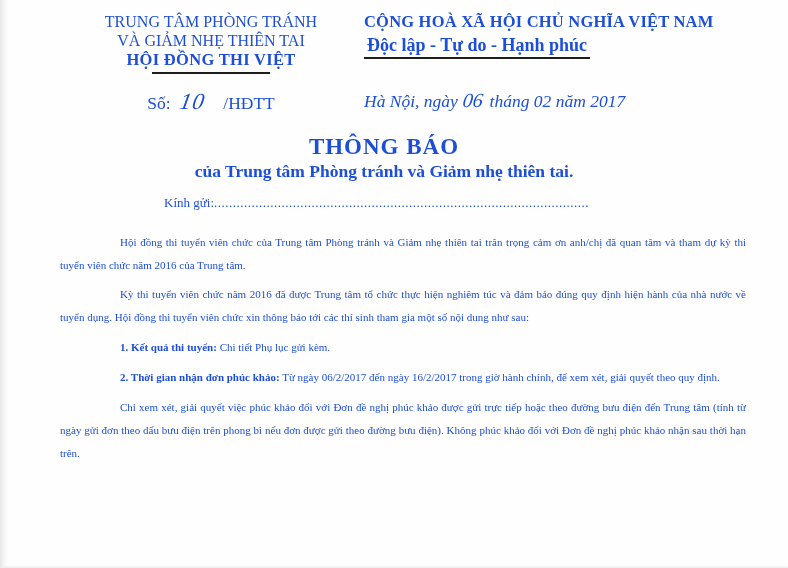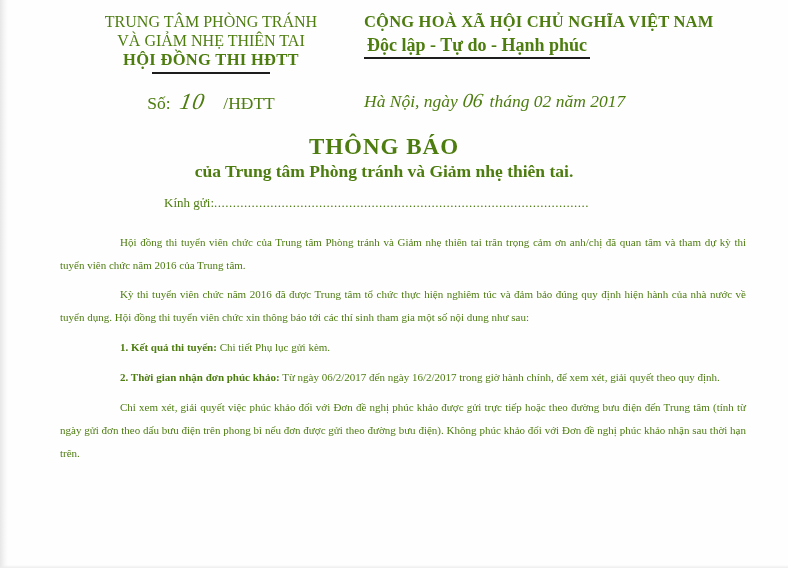--- a/index.html
+++ b/index.html
@@ -3,21 +3,21 @@
 <meta charset="utf-8">
 <style>
   html, body { margin: 0; padding: 0; }
   .page {
     position: relative;
     width: 788px;
     height: 568px;
     background: #fefefe;
     overflow: hidden;
     font-family: "Liberation Serif", "DejaVu Serif", serif;
-    color: #4d7c0f;
+    color: #1d4ed8;
     box-sizing: border-box;
   }
   .scan-edge-left {
     position: absolute; left: 0; top: 0; bottom: 0; width: 8px;
     background: linear-gradient(to right, #e7e7e7, #f7f7f7 60%, #fefefe);
   }
   .scan-edge-bottom {
     position: absolute; left: 0; right: 0; bottom: 0; height: 3px;
     background: linear-gradient(to top, #ededed, rgba(255,255,255,0));
   }
@@ -115,21 +115,21 @@
 </head>
 <body>
 
 <div class="page">
   <div class="scan-edge-left"></div>
 
   <div class="header">
     <div class="header-left">
       <div>TRUNG TÂM PHÒNG TRÁNH</div>
       <div>VÀ GIẢM NHẸ THIÊN TAI</div>
-      <div class="org-bold">HỘI ĐỒNG THI HĐTT</div>
+      <div class="org-bold">HỘI ĐỒNG THI VIỆT</div>
       <div class="rule-left"></div>
       <div class="so-line">
         <span>Số:</span>
         <span class="handwritten">10</span>
         <span>/HĐTT</span>
       </div>
     </div>
 
     <div class="header-right">
       <div class="hr-line1">CỘNG HOÀ XÃ HỘI CHỦ NGHĨA VIỆT NAM</div>

